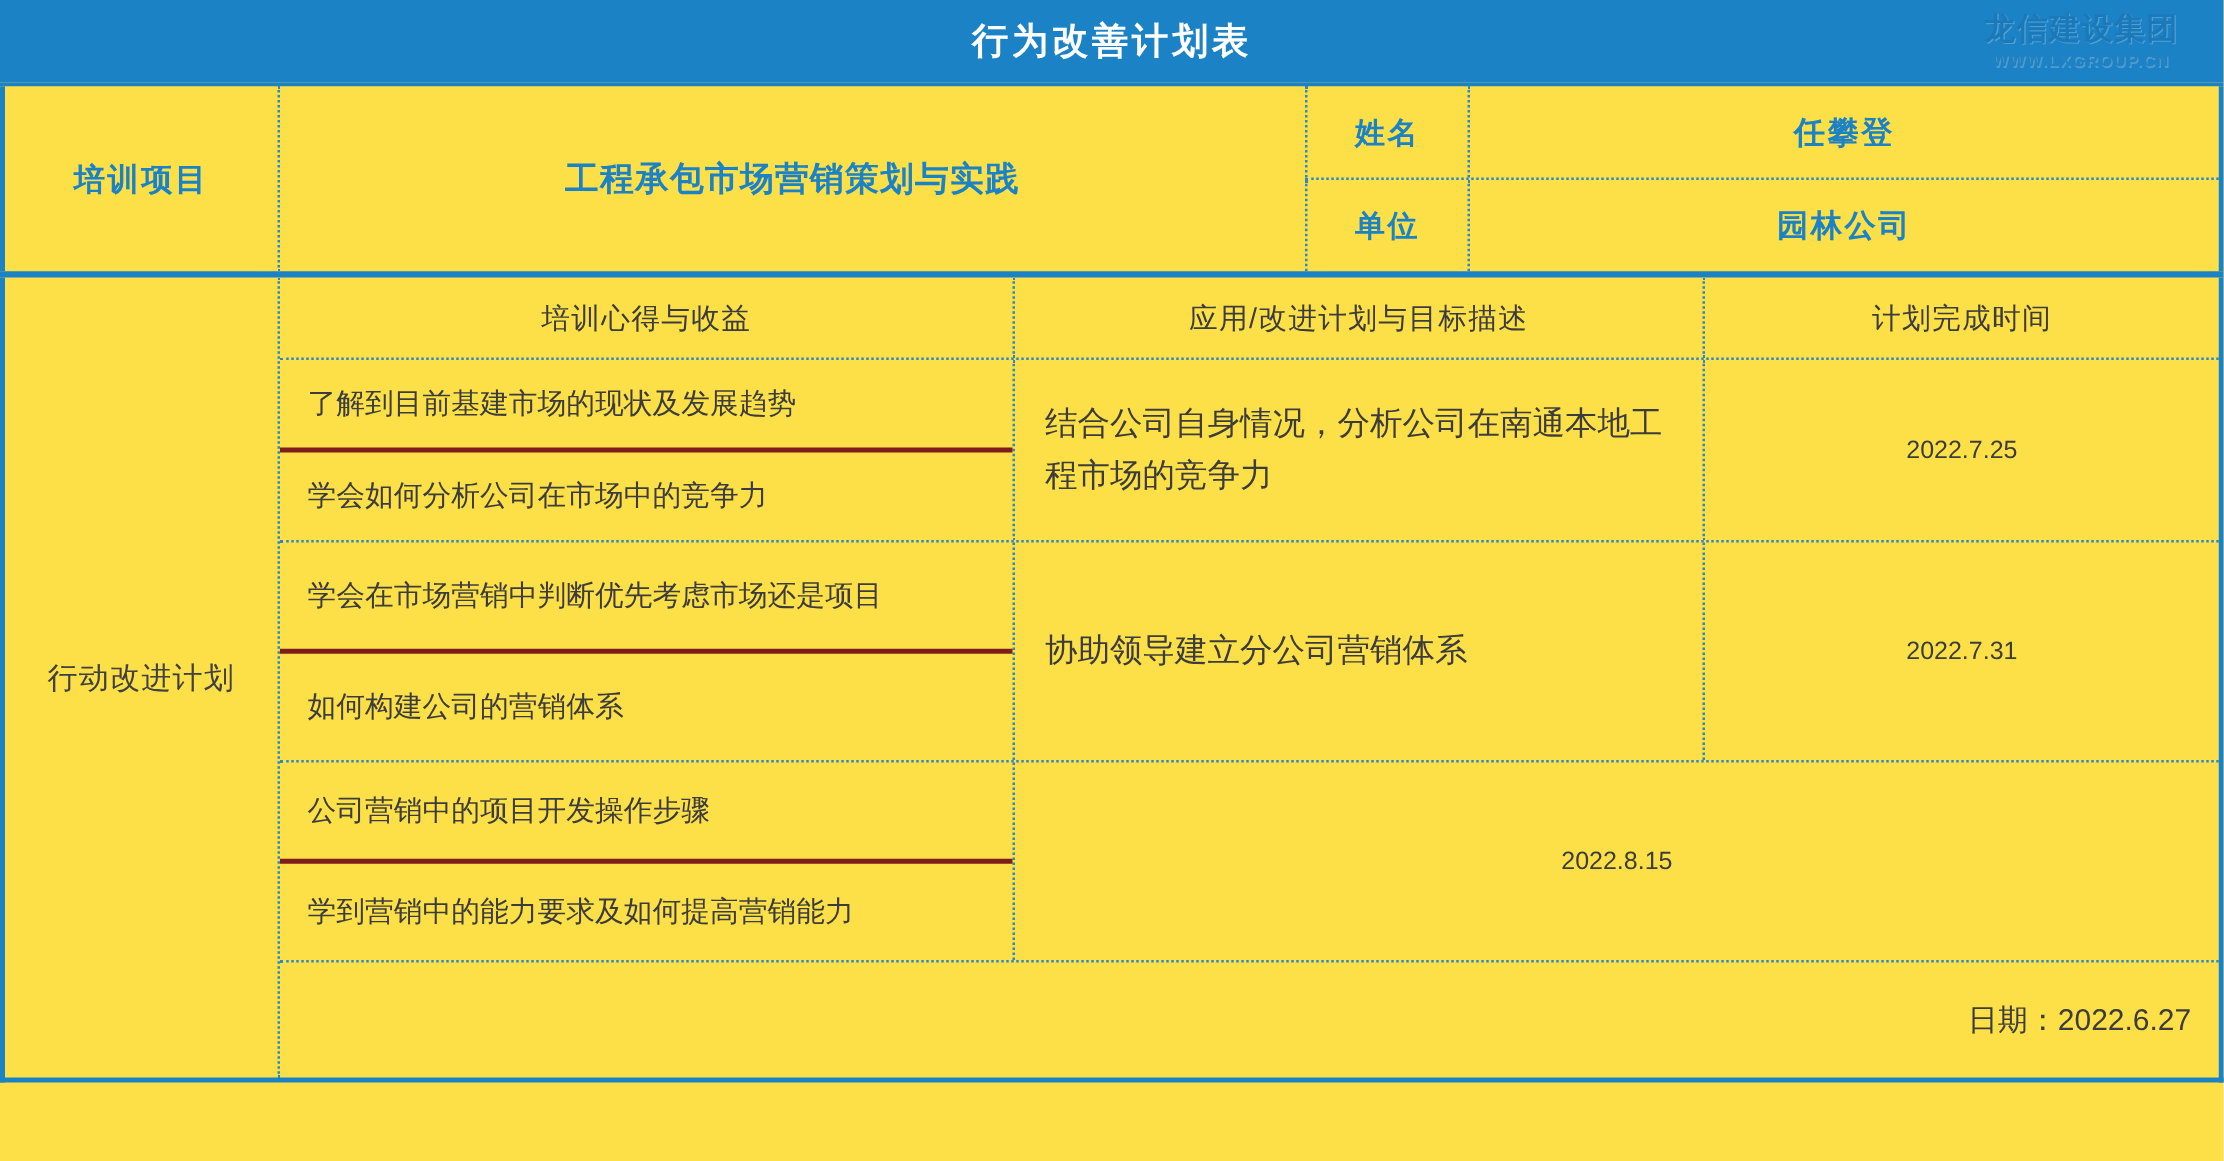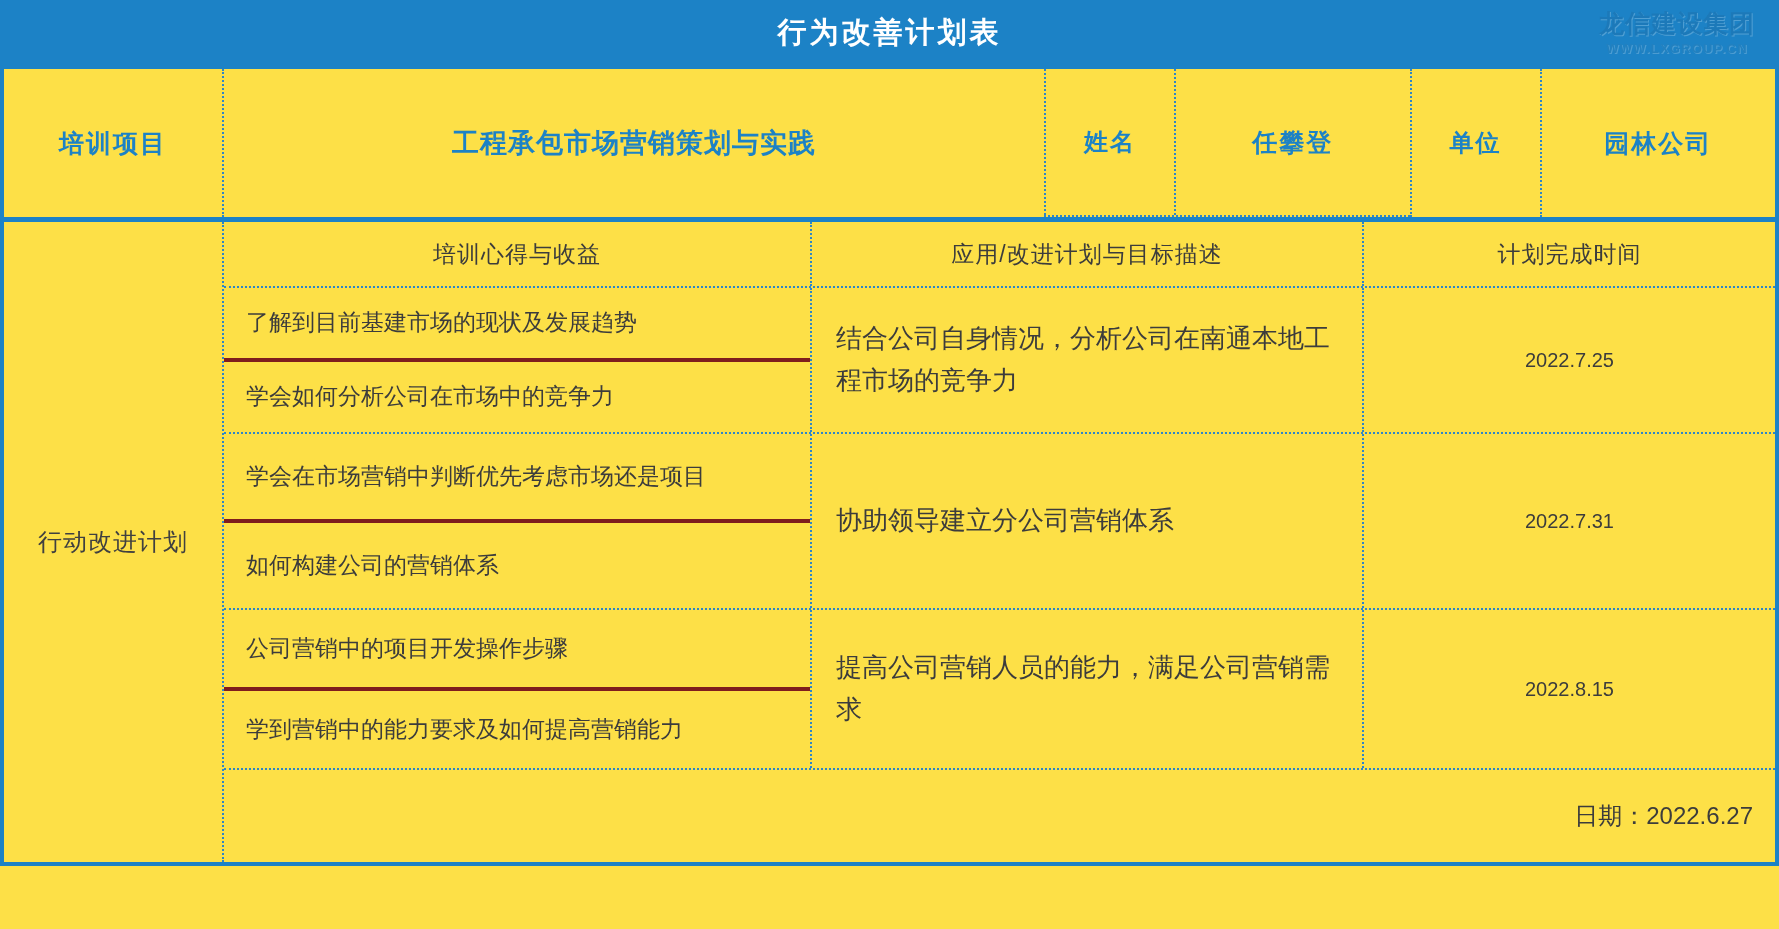--- a/index.html
+++ b/index.html
@@ -27,21 +27,21 @@
     justify-content: center;
   }
   .titlebar-title {
     color: #ffffff;
     font-size: 29px;
     font-weight: bold;
     letter-spacing: 3px;
   }
   .watermark {
     position: absolute;
-    right: 4px;
+    right: 16px;
     top: 2px;
     width: 196px;
     height: 62px;
     display: flex;
     flex-direction: column;
     align-items: center;
     justify-content: center;
     opacity: 0.42;
   }
   .wm-name {
@@ -93,21 +93,21 @@
     align-items: center;
     justify-content: center;
     color: #1c82c6;
     font-size: 27px;
     font-weight: bold;
     letter-spacing: 1px;
   }
   .info-right {
     flex: 1;
     display: flex;
-    flex-direction: row;
+    flex-direction: column;
   }
   .info-row {
     flex: 1;
     display: flex;
   }
   .info-key {
     width: 132px;
     display: flex;
     align-items: center;
     justify-content: center;
@@ -258,21 +258,20 @@
         </div>
         <div class="g-plan vdot-right">协助领导建立分公司营销体系</div>
         <div class="g-date">2022.7.31</div>
       </div>
 
       <div class="group hdot-bottom" style="height:160px">
         <div class="g-gain vdot-right">
           <div class="cell hsolid-light">公司营销中的项目开发操作步骤</div>
           <div class="cell">学到营销中的能力要求及如何提高营销能力</div>
         </div>
-        <div class="g-plan vdot-right">提高公司营销人员的能力，满足公司营销需求</div>
         <div class="g-date">2022.8.15</div>
       </div>
 
       <div class="footer-row">
         <span>日期：2022.6.27</span>
       </div>
 
     </div>
   </div>
 

